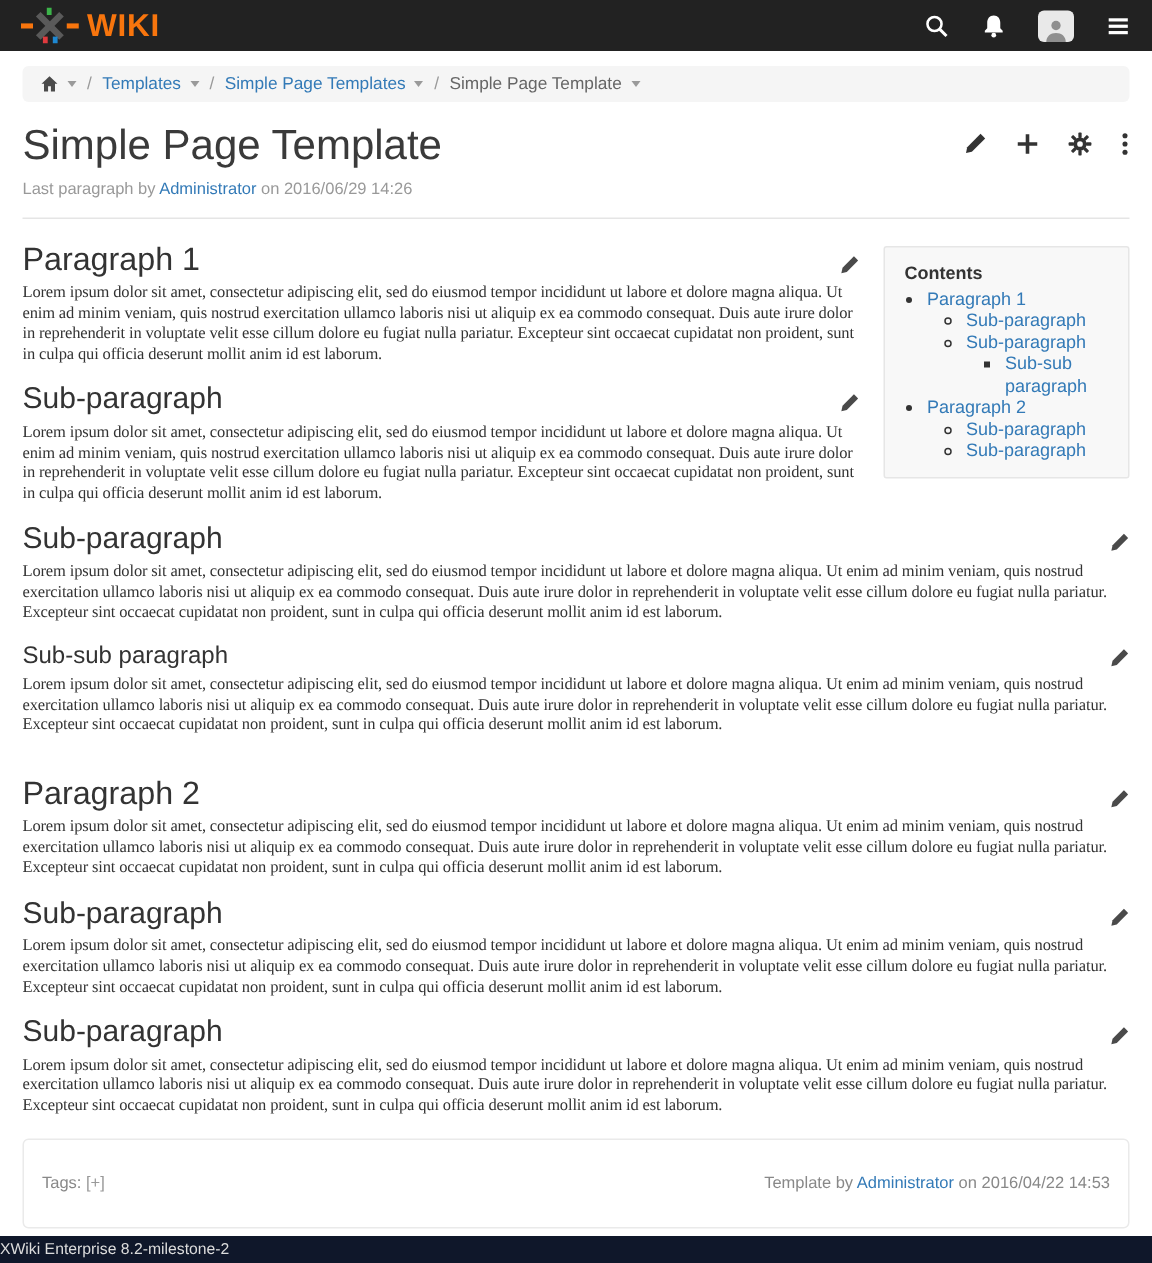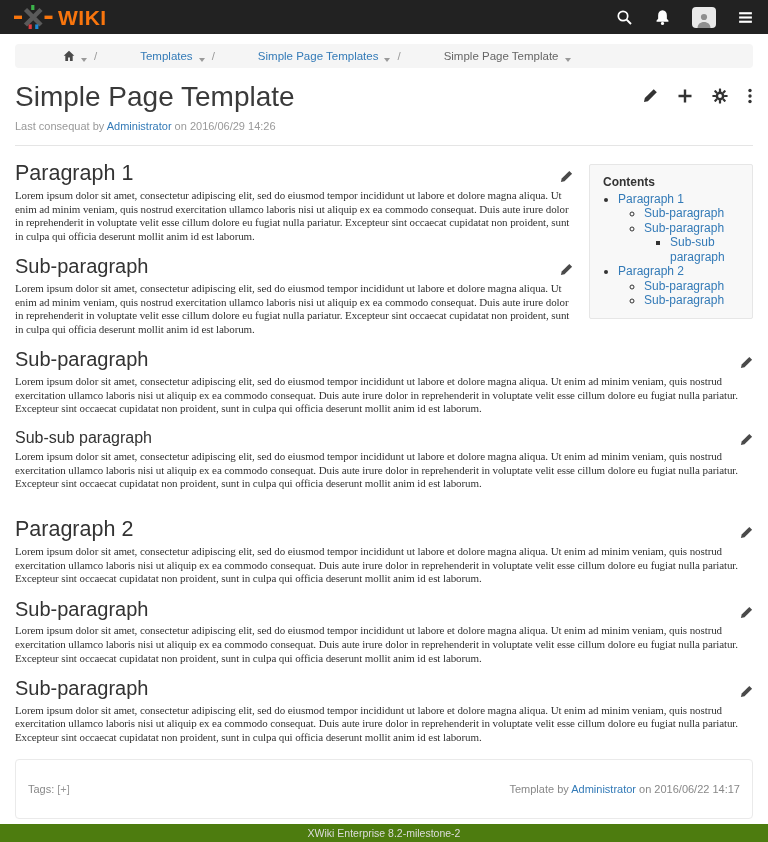--- a/index.html
+++ b/index.html
@@ -31,21 +31,21 @@
     display: inline-flex; align-items: flex-end; justify-content: center;
     overflow: hidden; cursor: pointer;
   }
 
   
   .breadcrumb {
     margin: 10px 15px 0; background: #f5f5f5; border-radius: 4px;
     padding: 6px 12px; font-size: 11.5px; color: #777;
     display: flex; align-items: center; flex-wrap: wrap;
   }
-  .crumb { display: inline-flex; align-items: flex-end; gap: 4px; margin-left: 36px; }
+  .crumb { display: inline-flex; align-items: center; gap: 4px; }
   .crumb a { color: #337ab7; }
   .crumb .current { color: #666; }
   .caret {
     display: inline-block; width: 0; height: 0; margin-left: 2px;
     border-left: 3.5px solid transparent; border-right: 3.5px solid transparent;
     border-top: 4px solid #9a9a9a; cursor: pointer;
   }
   .crumb-sep { color: #999; margin: 0 7px; }
   .home-icon { width: 12px; height: 12px; display: inline-flex; cursor: pointer; }
 
@@ -93,22 +93,22 @@
     margin: 14px 15px 0; border: 1px solid #eaeaea; border-radius: 4px;
     padding: 23px 12px; font-size: 11px; color: #888;
     display: flex; align-items: center;
   }
   .tags-add { color: #999; cursor: pointer; margin-left: 3px; }
   .created { margin-left: auto; }
   .created a { color: #337ab7; }
 
   
   .page-footer {
-    margin-top: auto; flex: 0 0 auto; height: 18px; background: #4d7c0f;
-    color: #dcdcdc; font-size: 10.5px; line-height: 18px; text-align: center;
+    margin-top: auto; flex: 0 0 auto; height: 18px; background: #0f172a;
+    color: #dcdcdc; font-size: 10.5px; line-height: 18px; 
   }
 </style>
 </head>
 <body>
 
 <div class="navbar">
   <div class="logo">
     <span style="display:inline-flex;">
       <svg width="40" height="24" viewBox="0 0 40 24">
         <rect x="0" y="10.6" width="8" height="3.4" fill="#f8750d"></rect>
@@ -209,21 +209,21 @@
     <span class="action-btn" style="width:6px;">
       <svg viewBox="0 0 6 16">
           <circle cx="3" cy="2.5" r="1.7" fill="#333"></circle>
           <circle cx="3" cy="8" r="1.7" fill="#333"></circle>
           <circle cx="3" cy="13.5" r="1.7" fill="#333"></circle>
         </svg>
     </span>
   </div>
 </div>
 <div class="doc-info">
-  <span>Last consequat by</span>
+  <span>Last paragraph by</span>
   <a href="#">Administrator</a>
   <span>on 2016/06/29 14:26</span>
 </div>
 <hr class="title-hr">
 
 <div class="xcontent">
   <div class="toc-box">
     <div class="toc-title">Contents</div>
     <div id="toc-root">
         <ul>
@@ -285,17 +285,17 @@
       </section>
     </div>
 </div>
 
 <div class="docextra">
   <span>Tags:</span>
   <span class="tags-add">[+]</span>
   <span class="created">
     <span>Template by</span>
     <a href="#">Administrator</a>
-    <span>on 2016/06/22 14:17</span>
+    <span>on 2016/04/22 14:53</span>
   </span>
 </div>
 
 <div class="page-footer">XWiki Enterprise 8.2-milestone-2</div>
 
 </body></html>

